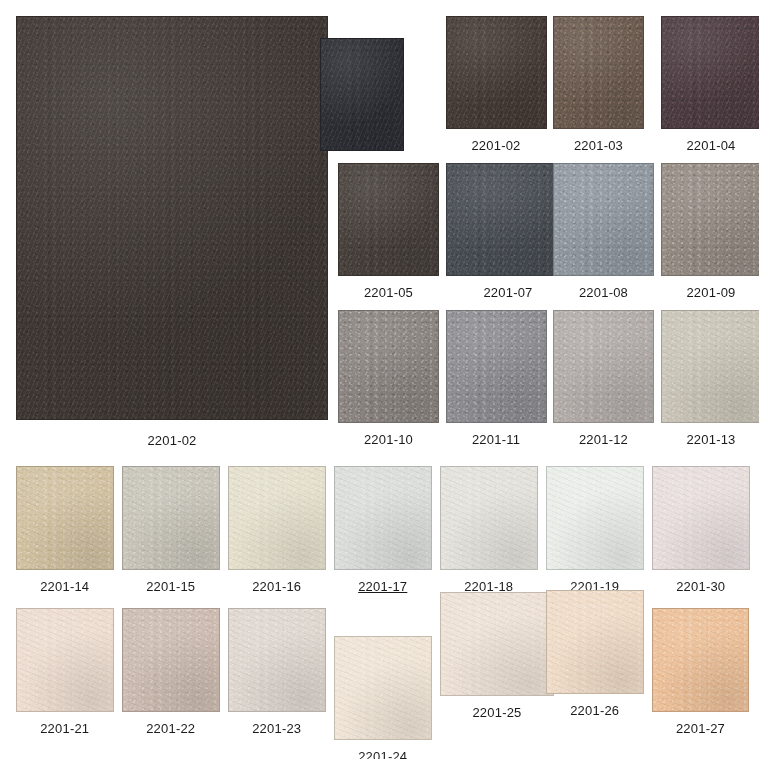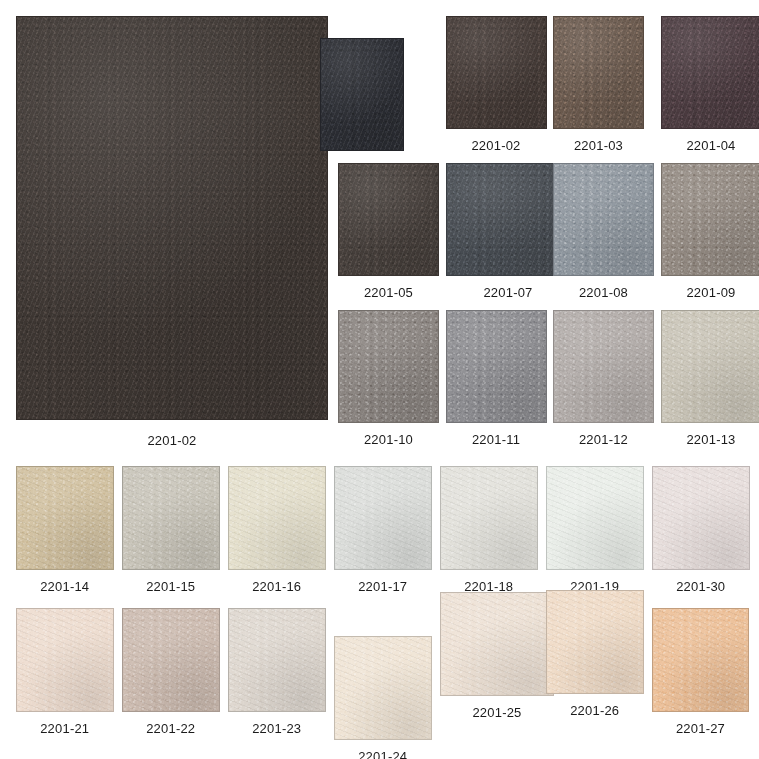--- a/index.html
+++ b/index.html
@@ -146,21 +146,21 @@
         <div class="label">2201-14</div>
       </div>
       <div class="cell grid-wide" style="left: 122px; top: 466px; width: 97.5px;">
         <div class="chip" style="background-color: rgb(201, 197, 186);"></div>
         <div class="label">2201-15</div>
       </div>
       <div class="cell grid-wide" style="left: 228px; top: 466px; width: 97.5px;">
         <div class="chip" style="background-color: rgb(229, 224, 205);"></div>
         <div class="label">2201-16</div>
       </div>
-      <div class="cell grid-wide" style="left: 334px; top: 466px; width: 97.5px;">
+      <div class="cell grid-wide" style="left: 334px; top: 466px; width: 97.5px; text-decoration: underline;">
         <div class="chip" style="background-color: rgb(220, 222, 219);"></div>
         <div class="label">2201-17</div>
       </div>
       <div class="cell grid-wide" style="left: 440px; top: 466px; width: 97.5px;">
         <div class="chip" style="background-color: rgb(227, 226, 220);"></div>
         <div class="label">2201-18</div>
       </div>
       <div class="cell grid-wide" style="left: 546px; top: 466px; width: 97.5px;">
         <div class="chip" style="background-color: rgb(234, 238, 233);"></div>
         <div class="label">2201-19</div>

